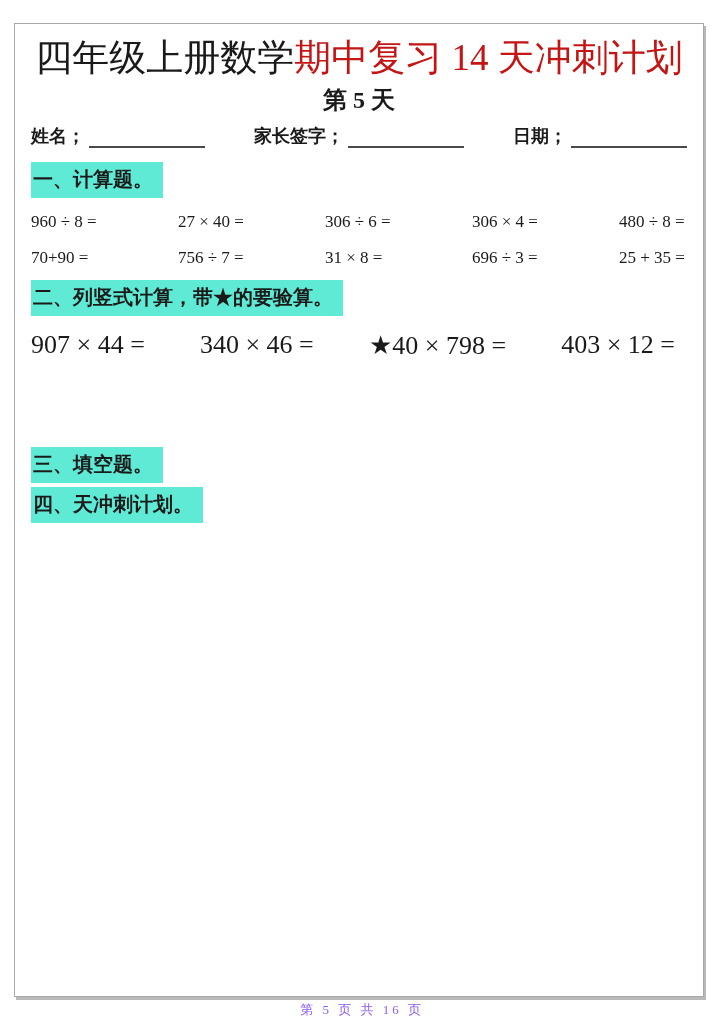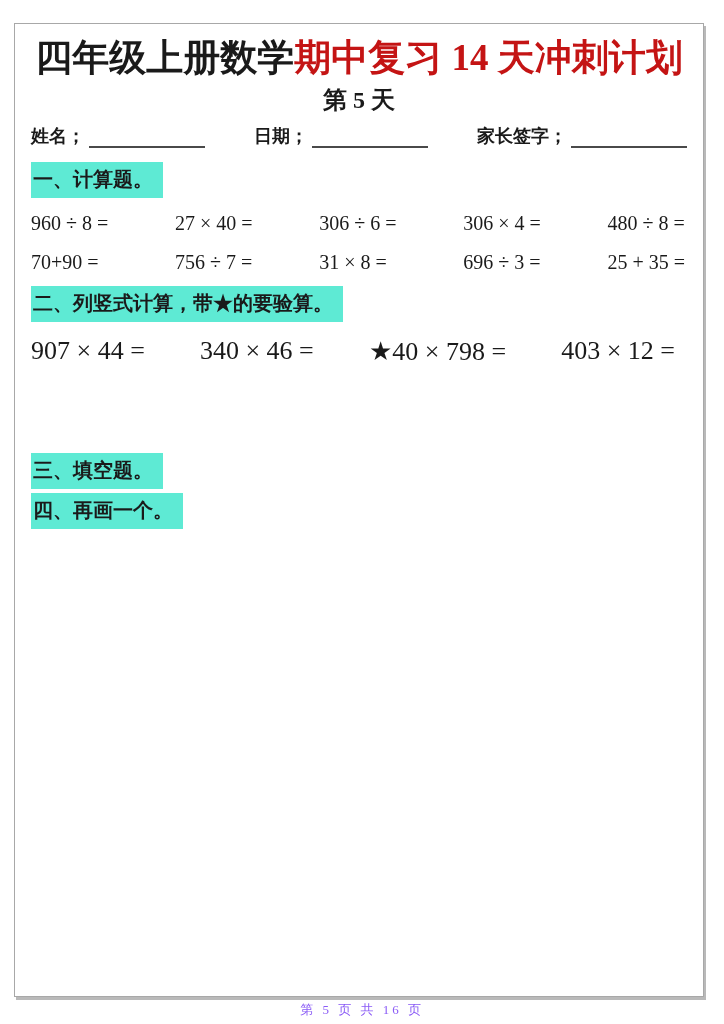--- a/index.html
+++ b/index.html
@@ -9,21 +9,21 @@
     color:#1a1a1a;overflow:hidden;
   }
   .page{
     position:absolute;left:14px;top:23px;width:690px;height:974px;
     box-sizing:border-box;background:#ffffff;
     border:1px solid #a8a8a8;
     box-shadow:2px 3px 0 #b9b9b9;
     padding:8px 16px 0 16px;
   }
   .title{
-    text-align:center;font-size:37px;font-weight:700;
+    text-align:center;font-size:37px;font-weight:400;
     letter-spacing:0px;line-height:1.3;margin:2px 0 0 0;white-space:nowrap;
   }
   .title .red{color:#c41414;}
   .subtitle{
     text-align:center;font-size:24px;font-weight:bold;margin:2px 0 8px 0;
   }
   .fields{
     display:flex;justify-content:space-between;align-items:flex-end;
     font-size:18px;font-weight:bold;margin:4px 0 12px 0;gap:6px;
   }
@@ -32,21 +32,21 @@
     display:inline-block;width:116px;height:20px;
     border-bottom:2px solid #4a4a4a;margin-left:4px;
   }
   .sec-heading{
     display:inline-block;background:#5eead4;
     font-size:20px;font-weight:bold;padding:4px 10px 5px 2px;margin:2px 0;
   }
   .calc-grid{
     display:grid;grid-template-columns:repeat(5,auto);
     justify-content:space-between;row-gap:16px;
-    font-size:20px;margin:12px 2px 10px 0;
+    font-size:17px;margin:12px 2px 10px 0;
   }
   .vert-grid{
     display:grid;grid-template-columns:repeat(4,auto);
     justify-content:space-between;
     font-size:26px;margin:12px 12px 0 0;
   }
   .workspace-lg{height:84px;}
   .workspace-xl{height:86px;}
   .fill-item,.word-item{
     font-size:18.5px;line-height:38px;
@@ -68,25 +68,25 @@
   <h1 class="title"><span>四年级上册数学</span><span class="red">期中复习 14 天冲刺计划</span></h1>
 
   <div class="subtitle">第 5 天</div>
 
   <div class="fields">
     <span class="field">
       <span>姓名；</span>
       <span class="blank-line"></span>
     </span>
     <span class="field">
-      <span>日期；</span>
+      <span>家长签字；</span>
       <span class="blank-line"></span>
     </span>
     <span class="field">
-      <span>家长签字；</span>
+      <span>日期；</span>
       <span class="blank-line"></span>
     </span>
   </div>
 
   <div>
     <span class="sec-heading">一、计算题。</span>
   </div>
   <div class="calc-grid">
     <span class="calc-item">960 ÷ 8 =</span>
     <span class="calc-item">27 × 40 =</span>
@@ -109,18 +109,18 @@
     <span class="vert-item">★40 × 798 =</span>
     <span class="vert-item">403 × 12 =</span>
   </div>
   <div class="workspace-lg"></div>
 
   <div>
     <span class="sec-heading">三、填空题。</span>
   </div>
 
   <div>
-    <span class="sec-heading">四、再画一个。</span>
+    <span class="sec-heading">四、天冲刺计划。</span>
   </div>
 
 </div>
 
 <div class="footer">第 5 页 共 16 页</div>
 
 </body></html>

